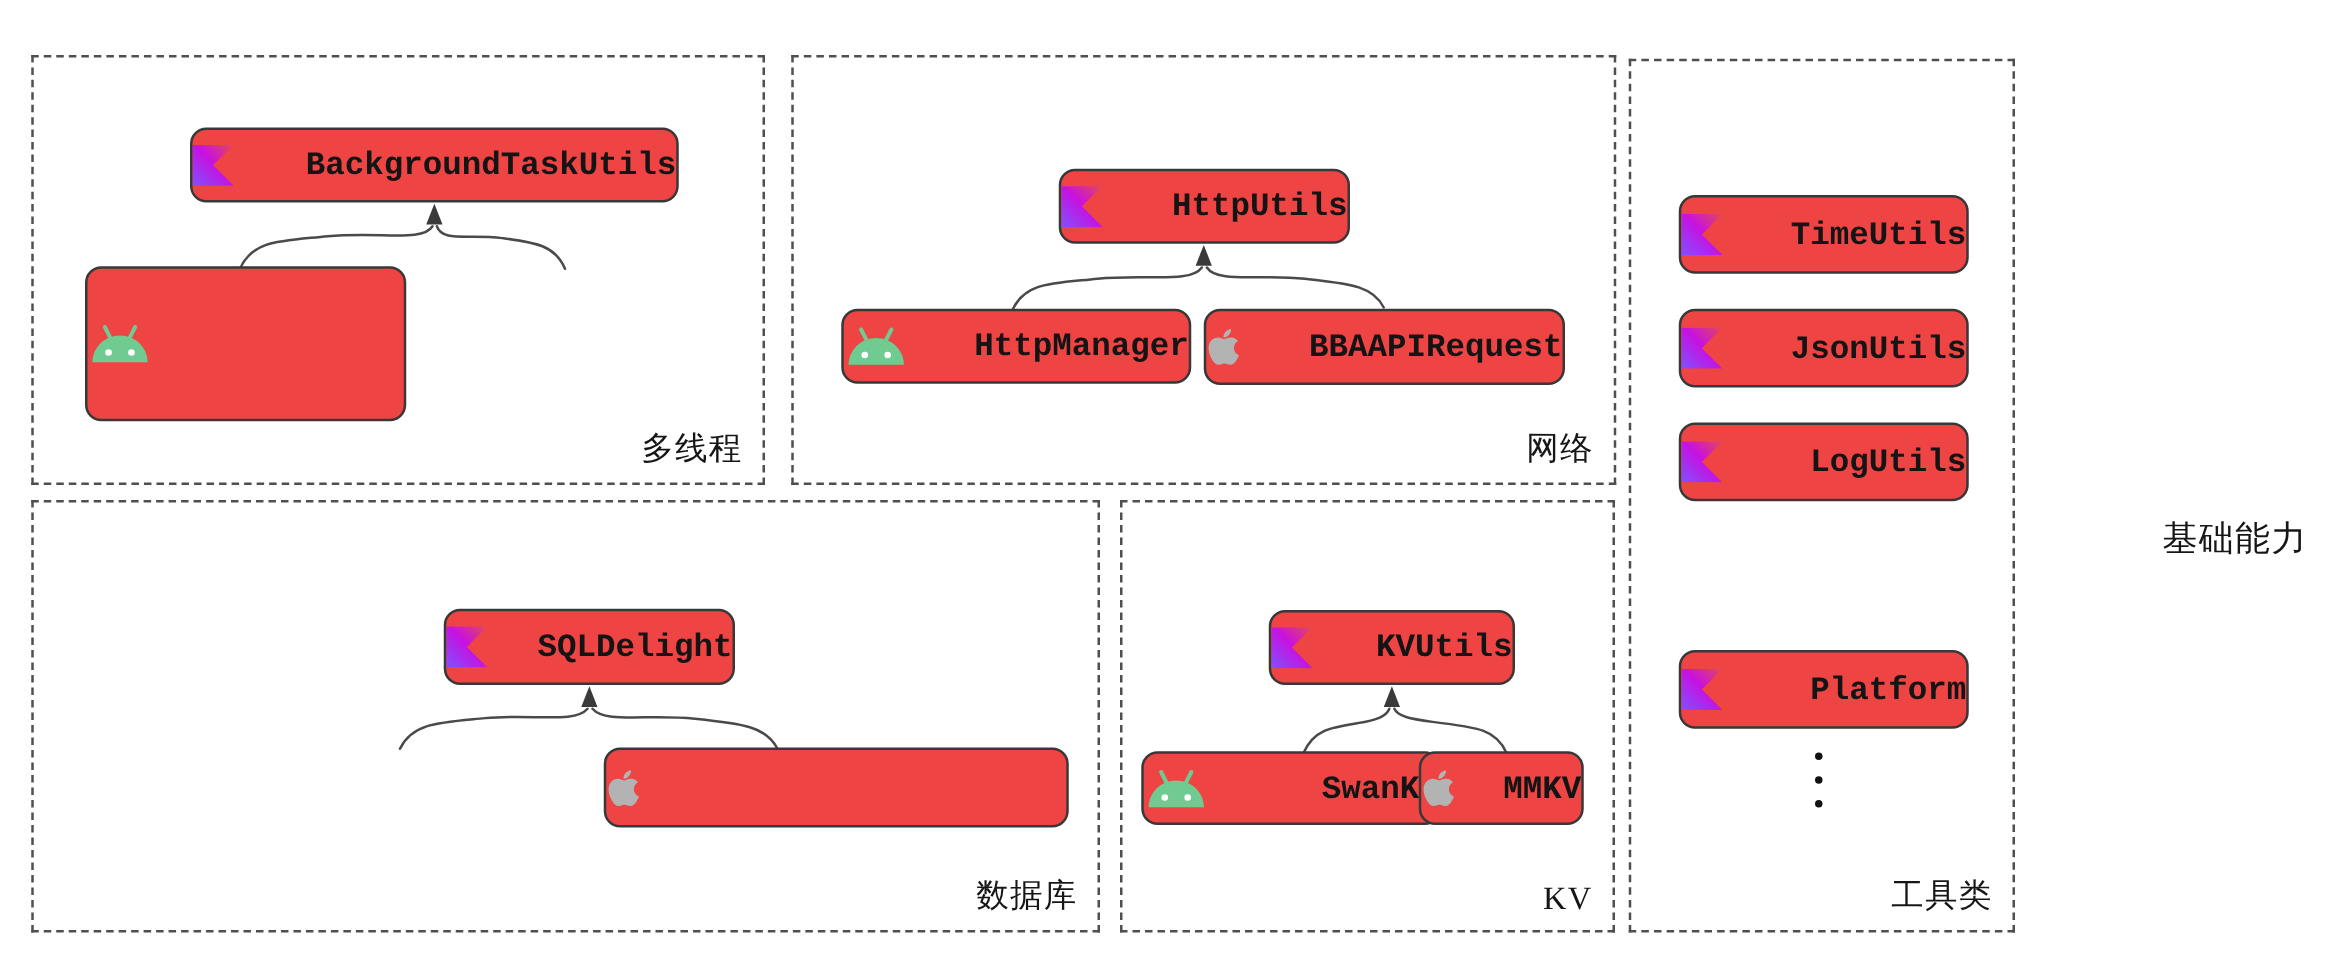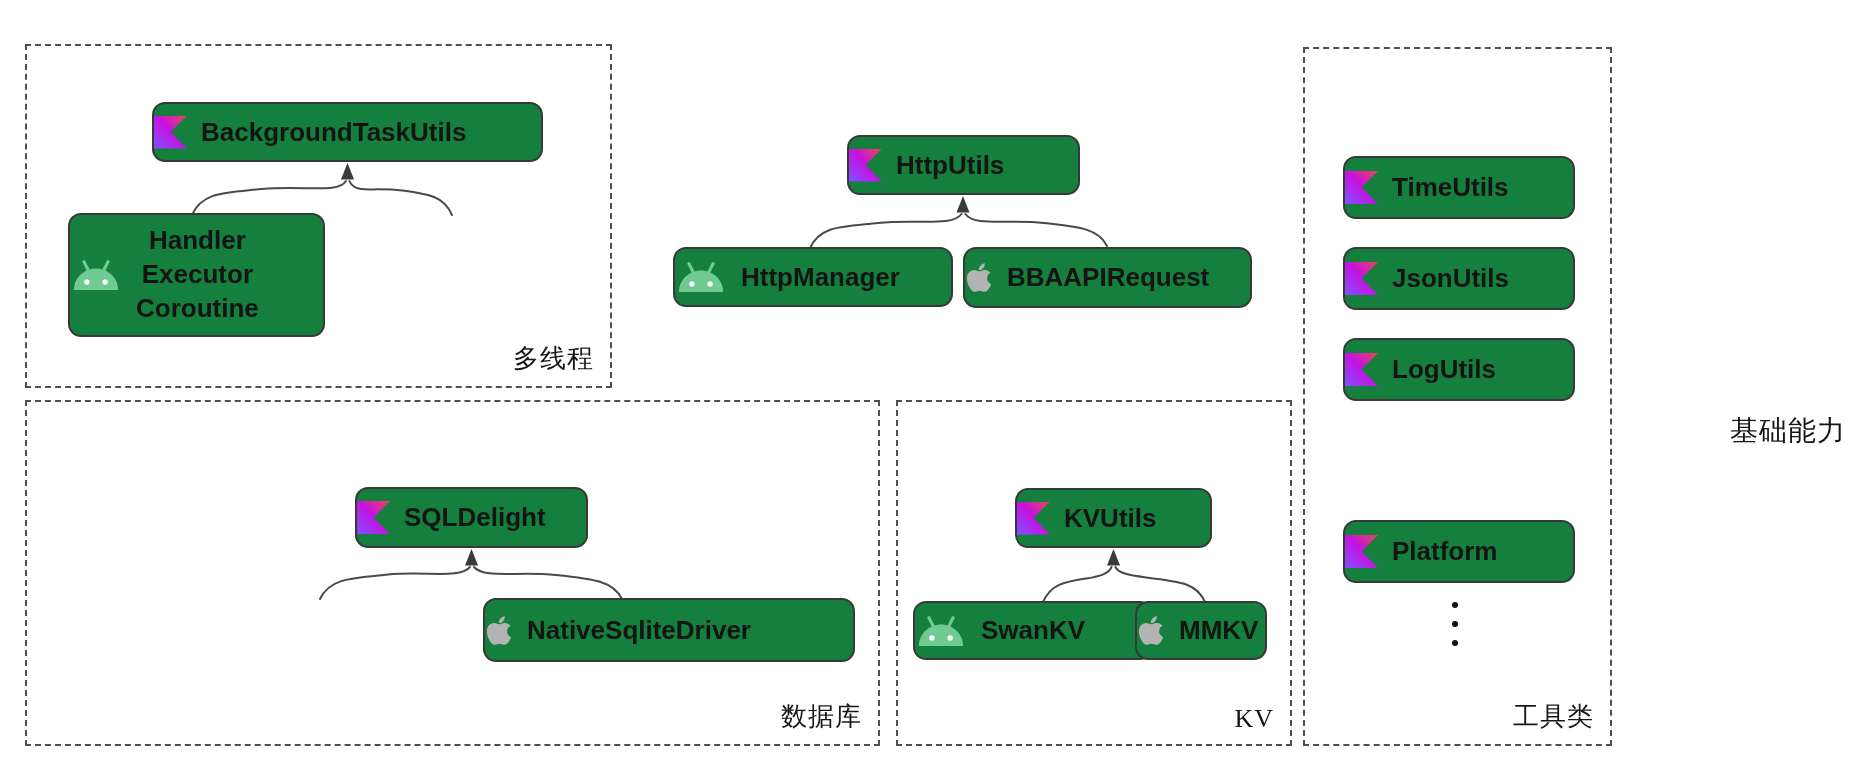--- a/index.html
+++ b/index.html
@@ -4,23 +4,23 @@
 <style>
   html,body{margin:0;padding:0;background:#ffffff;}
   body{width:1876px;height:768px;overflow:hidden;font-family:"Liberation Sans",sans-serif;}
   .canvas{position:relative;width:1876px;height:768px;background:#ffffff;}
 
   .zone{position:absolute;border:2px dashed #4f4f4f;box-sizing:border-box;background:transparent;}
   .zone-label{position:absolute;right:16px;bottom:10px;font-size:26px;color:#161616;letter-spacing:1px;font-family:Liberation Serif, serif;}
 
   .connectors{position:absolute;left:0;top:0;width:1876px;height:768px;pointer-events:none;}
 
-  .node{position:absolute;display:flex;align-items:center;justify-content:flex-start;gap:14px;
-        background:#15803d;border:2px solid #383838;border-radius:13px;box-sizing:border-box;
-        font-family:Liberation Sans, sans-serif;font-weight:bold;font-size:26px;color:#141414;
+  .node{position:absolute;display:flex;align-items:center;justify-content:space-between;gap:14px;
+        background:#ef4444;border:2px solid #383838;border-radius:13px;box-sizing:border-box;
+        font-family:Liberation Mono, monospace;font-weight:bold;font-size:26px;color:#141414;
         white-space:nowrap;}
   .nlabel{display:inline-block;}
   .lines{display:flex;flex-direction:column;align-items:center;line-height:1.3;}
 
   .k-icon{width:33px;height:33px;flex:0 0 auto;
           background:linear-gradient(to bottom left,#E44857 0%,#C711E1 47%,#7F52FF 100%);
           clip-path:polygon(0 0,100% 0,50% 50%,100% 100%,0 100%);}
   .a-icon{width:52px;height:34px;flex:0 0 auto;}
   .ap-icon{width:28px;height:33px;flex:0 0 auto;}
 
@@ -45,20 +45,23 @@
       <path fill="#b3b3b3" d="M318.7 268.7c-.2-36.7 16.4-64.4 50-84.8-18.8-26.9-47.2-41.7-84.7-44.6-35.5-2.8-74.3 20.7-88.5 20.7-15 0-49.4-19.7-76.4-19.7C63.3 140.3 4 183.9 4 272.6q0 39.3 14.4 81.2c12.8 36.7 59 126.7 107.2 125.2 25.2-.6 43-17.9 75.8-17.9 31.8 0 48.3 17.9 76.4 17.9 48.6-.7 90.4-82.5 102.6-119.3-65.2-30.7-61.7-90-61.7-91zM258.1 106.7c27.3-32.4 24.8-61.9 24-72.5-24.1 1.4-52 16.4-67.9 34.9-17.5 19.8-27.8 44.3-25.6 71.9 26.1 2 49.9-11.4 69.5-34.3z"></path>
     </symbol>
   </defs>
 </svg>
 
 <div class="canvas">
 
   <div class="zone" style="left:25px;top:44px;width:587px;height:344px">
     <span class="zone-label">多线程</span>
   </div>
+  <div class="zone" style="left:633px;top:44px;width:660px;height:344px">
+    <span class="zone-label">网络</span>
+  </div>
   <div class="zone" style="left:25px;top:400px;width:855px;height:346px">
     <span class="zone-label">数据库</span>
   </div>
   <div class="zone" style="left:896px;top:400px;width:396px;height:346px">
     <span class="zone-label">KV</span>
   </div>
   <div class="zone" style="left:1303px;top:47px;width:309px;height:699px">
     <span class="zone-label">工具类</span>
   </div>
 
@@ -82,25 +85,20 @@
   </svg>
 
   <div class="node" style="left:152px;top:102px;width:391px;height:60px">
     <span class="k-icon"></span>
     <span class="nlabel">BackgroundTaskUtils</span>
   </div>
   <div class="node" style="left:68px;top:213px;width:257px;height:124px">
     <svg class="a-icon">
         <use href="#sym-android"></use>
       </svg>
-    <span class="lines">
-      <span>Handler</span>
-      <span>Executor</span>
-      <span>Coroutine</span>
-    </span>
   </div>
 
   <div class="node" style="left:847px;top:135px;width:233px;height:60px">
     <span class="k-icon"></span>
     <span class="nlabel">HttpUtils</span>
   </div>
   <div class="node" style="left:673px;top:247px;width:280px;height:60px">
     <svg class="a-icon">
         <use href="#sym-android"></use>
       </svg>
@@ -114,21 +112,20 @@
   </div>
 
   <div class="node" style="left:355px;top:487px;width:233px;height:61px">
     <span class="k-icon"></span>
     <span class="nlabel">SQLDelight</span>
   </div>
   <div class="node" style="left:483px;top:598px;width:372px;height:64px">
     <svg class="ap-icon">
         <use href="#sym-apple"></use>
       </svg>
-    <span class="nlabel">NativeSqliteDriver</span>
   </div>
 
   <div class="node" style="left:1015px;top:488px;width:197px;height:60px">
     <span class="k-icon"></span>
     <span class="nlabel">KVUtils</span>
   </div>
   <div class="node" style="left:913px;top:601px;width:240px;height:59px">
     <svg class="a-icon">
         <use href="#sym-android"></use>
       </svg>

